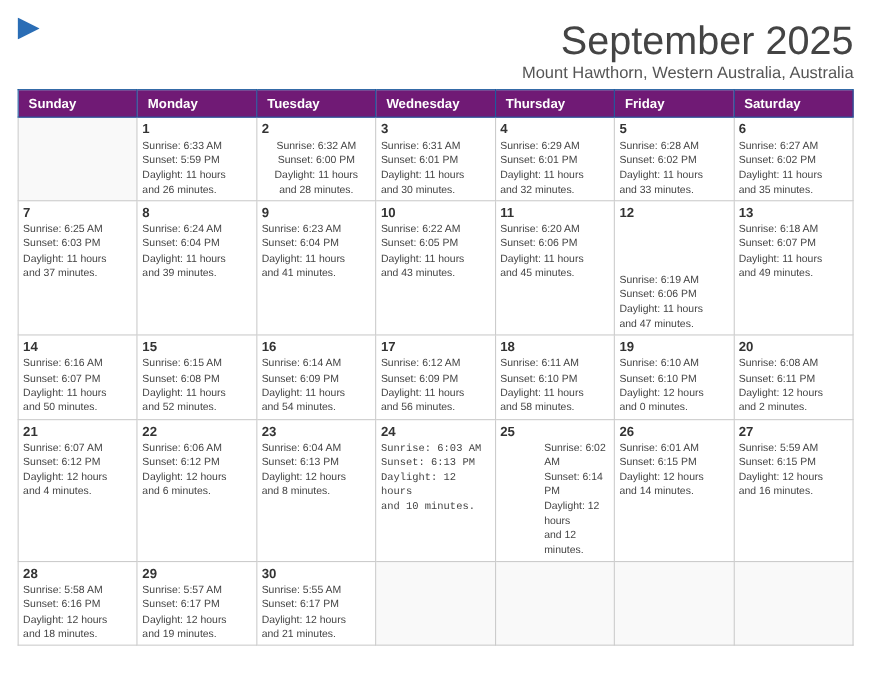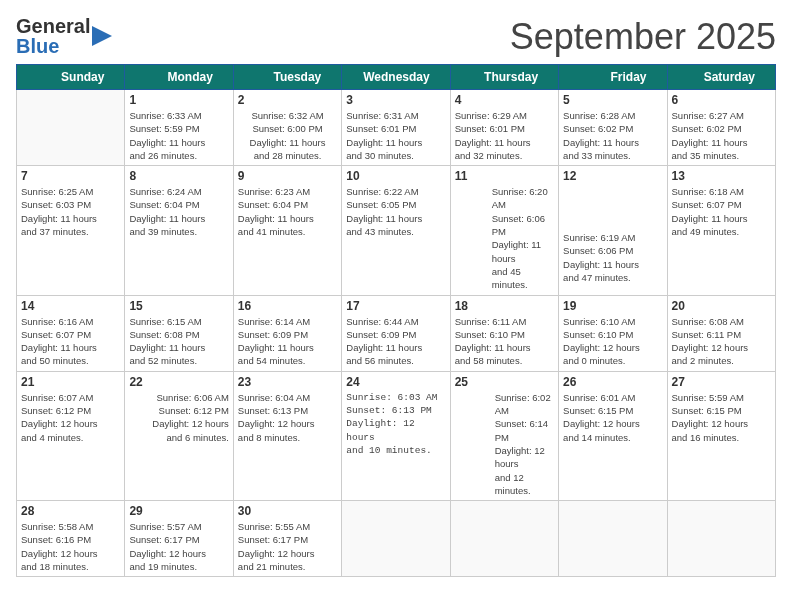--- a/index.html
+++ b/index.html
@@ -33,26 +33,26 @@
       font-size: 15px;
       color: #555;
     }
     .calendar {
       width: 100%;
       border-collapse: collapse;
       border: 1px solid #ccc;
       margin-top: 6px;
     }
     .calendar th {
-      background-color: #0f766e;
+      background-color: #701a75;
       color: #fff;
       font-size: 12px;
       font-weight: bold;
-      padding: 5px 20px;
-      text-align: right;
+      padding: 5px 9px;
+      text-align: left;
       border: 1px solid #1e5a9e;
     }
     .calendar td {
       vertical-align: top;
       border: 1px solid #ccc;
       padding: 3px 4px;
       width: 108px;
       min-height: 80px;
       font-size: 9.5px;
       color: #333;
@@ -76,31 +76,28 @@
     .calendar tr:last-child td {
       border-bottom: 1px solid #ccc;
     }
   </style>
 </head>
 <body>
 
 <div class="header">
   <div class="logo">
   <div style="display:flex;align-items:center;gap:2px;">
-    <div style="font-size:20px;font-weight:bold;line-height:1;">
-      <span style="color:#333;">General</span><br>
-      <span style="color:#2a6db5;">Blue</span>
-    </div>
     <svg width="20" height="20" viewBox="0 0 20 20">
       <polygon points="0,0 20,10 0,20" fill="#2a6db5"></polygon>
     </svg>
   </div>
 </div>
   <div class="title-area">
     <div class="month-title">September 2025</div>
+    <div class="subtitle">Mount Hawthorn, Western Australia, Australia</div>
   </div>
 </div>
 
 <table class="calendar">
   <thead>
     <tr>
     <th>Sunday</th>
         <th>Monday</th>
         <th>Tuesday</th>
         <th>Wednesday</th>
@@ -179,21 +176,21 @@
         </td>
         <td>
           <span class="day-number">10</span>
           <div class="day-info" style="white-space: pre-line;">Sunrise: 6:22 AM
 Sunset: 6:05 PM
 Daylight: 11 hours
 and 43 minutes.</div>
         </td>
         <td>
           <span class="day-number">11</span>
-          <div class="day-info" style="white-space: pre-line; margin-left: 37px;">Sunrise: 6:20 AM
+          <div class="day-info" style="white-space: pre-line;">Sunrise: 6:20 AM
 Sunset: 6:06 PM
 Daylight: 11 hours
 and 45 minutes.</div>
         </td>
         <td>
           <span class="day-number">12</span>
           <div class="day-info" style="white-space: pre-line; margin-top: 48px;">Sunrise: 6:19 AM
 Sunset: 6:06 PM
 Daylight: 11 hours
 and 47 minutes.</div>
@@ -223,21 +220,21 @@
         </td>
         <td>
           <span class="day-number">16</span>
           <div class="day-info" style="white-space: pre-line;">Sunrise: 6:14 AM
 Sunset: 6:09 PM
 Daylight: 11 hours
 and 54 minutes.</div>
         </td>
         <td>
           <span class="day-number">17</span>
-          <div class="day-info" style="white-space: pre-line;">Sunrise: 6:44 AM
+          <div class="day-info" style="white-space: pre-line;">Sunrise: 6:12 AM
 Sunset: 6:09 PM
 Daylight: 11 hours
 and 56 minutes.</div>
         </td>
         <td>
           <span class="day-number">18</span>
           <div class="day-info" style="white-space: pre-line;">Sunrise: 6:11 AM
 Sunset: 6:10 PM
 Daylight: 11 hours
 and 58 minutes.</div>
@@ -260,21 +257,21 @@
       <tr>
         <td>
           <span class="day-number">21</span>
           <div class="day-info" style="white-space: pre-line;">Sunrise: 6:07 AM
 Sunset: 6:12 PM
 Daylight: 12 hours
 and 4 minutes.</div>
         </td>
         <td>
           <span class="day-number">22</span>
-          <div class="day-info" style="white-space: pre-line; text-align: right;">Sunrise: 6:06 AM
+          <div class="day-info" style="white-space: pre-line;">Sunrise: 6:06 AM
 Sunset: 6:12 PM
 Daylight: 12 hours
 and 6 minutes.</div>
         </td>
         <td>
           <span class="day-number">23</span>
           <div class="day-info" style="white-space: pre-line;">Sunrise: 6:04 AM
 Sunset: 6:13 PM
 Daylight: 12 hours
 and 8 minutes.</div>

